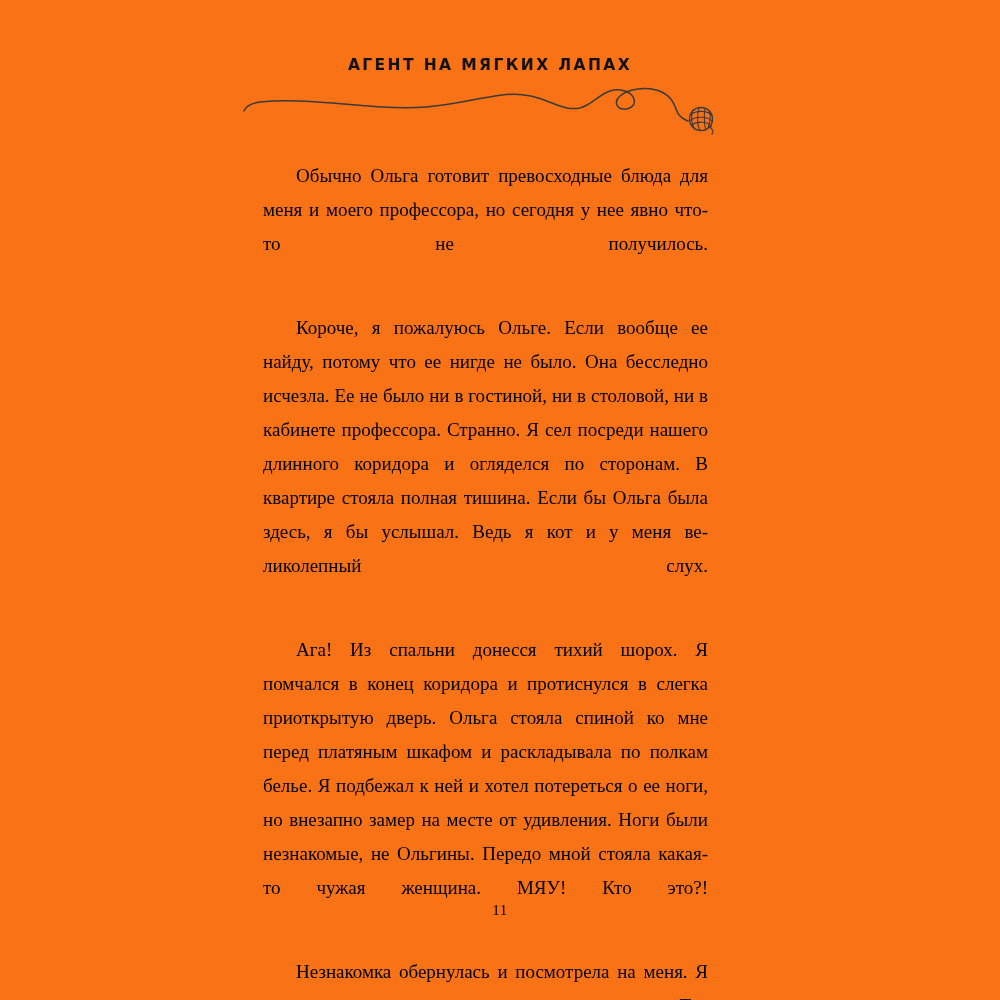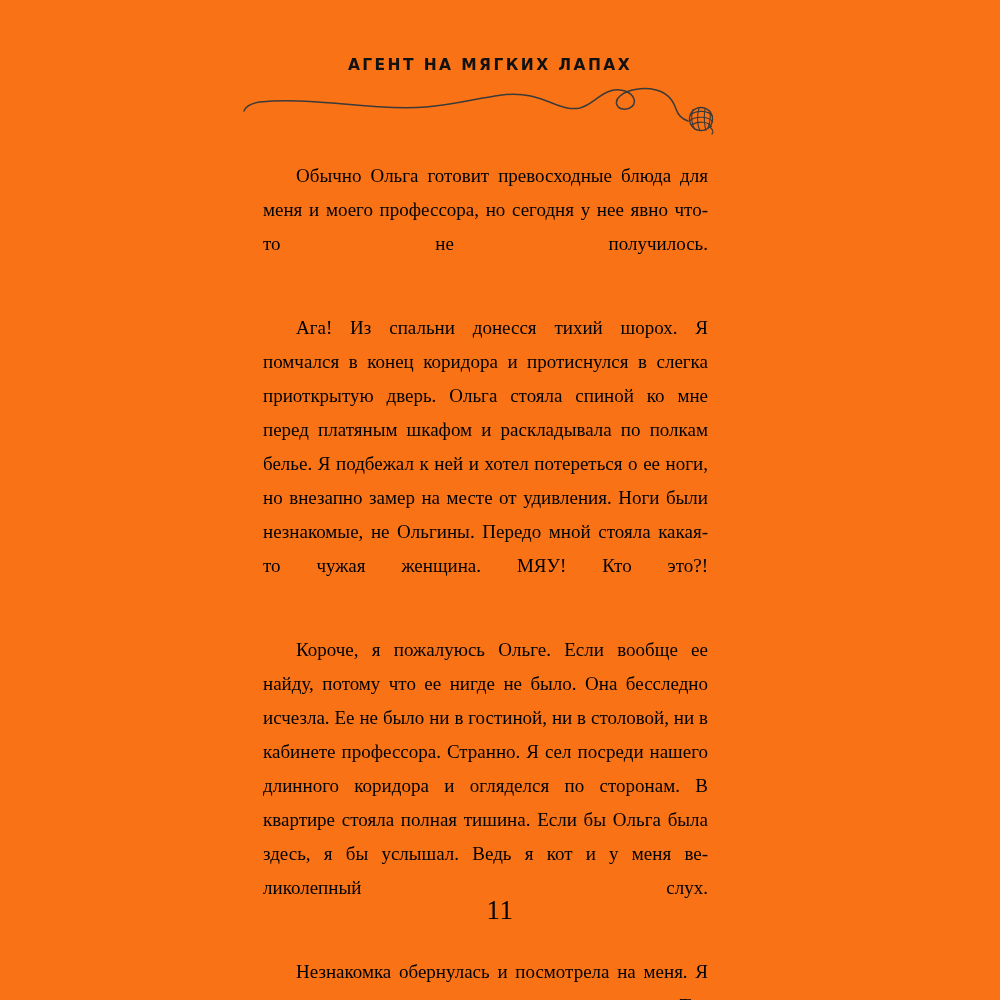--- a/index.html
+++ b/index.html
@@ -86,21 +86,21 @@
     width: 100%;
   }
 
   
   .folio {
     position: absolute;
     left: 0;
     top: 898px;
     width: 1000px;
     text-align: center;
-    font-size: 27px;
+    font-size: 15px;
     line-height: 24px;
     letter-spacing: 0.5px;
   }
 </style>
 </head>
 <body>
 
 <div class="page">
 
   <div class="header-zone">
@@ -137,20 +137,20 @@
 
           <path d="M470,46 C473,49 474,51 472,53" stroke-width="1.2"></path>
         </g>
       </svg>
     </div>
 
   </div>
 
   <div class="textblock">
     <p class="para">Обычно Ольга готовит превосходные блю­да для меня и моего профессора, но сегодня у нее явно что-то не получилось.</p>
+    <p class="para">Короче, я пожалуюсь Ольге. Если вообще ее найду, потому что ее нигде не было. Она бесследно исчезла. Ее не было ни в гостиной, ни в столовой, ни в кабинете профессора. Странно. Я сел посреди нашего длинного ко­ридора и огляделся по сторонам. В квартире стояла полная тишина. Если бы Ольга была здесь, я бы услышал. Ведь я кот и у меня ве­ликолепный слух.</p>
     <p class="para">Ага! Из спальни донесся тихий шорох. Я помчался в конец коридора и протиснул­ся в слегка приоткрытую дверь. Ольга стоя­ла спиной ко мне перед платяным шкафом и раскладывала по полкам белье. Я подбе­жал к ней и хотел потереться о ее ноги, но внезапно замер на месте от удивления. Но­ги были незнакомые, не Ольгины. Передо мной стояла какая-то чужая женщина. МЯУ! Кто это?!</p>
-    <p class="para">Короче, я пожалуюсь Ольге. Если вообще ее найду, потому что ее нигде не было. Она бесследно исчезла. Ее не было ни в гостиной, ни в столовой, ни в кабинете профессора. Странно. Я сел посреди нашего длинного ко­ридора и огляделся по сторонам. В квартире стояла полная тишина. Если бы Ольга была здесь, я бы услышал. Ведь я кот и у меня ве­ликолепный слух.</p>
     <p class="para">Незнакомка обернулась и посмотрела на меня. Я видел, что она хотел удивлена ни­чуть не меньше. Тут она наклонилась и хоте-</p>
   </div>
 
   <div class="folio">11</div>
 
 </div>
 
 </body></html>

